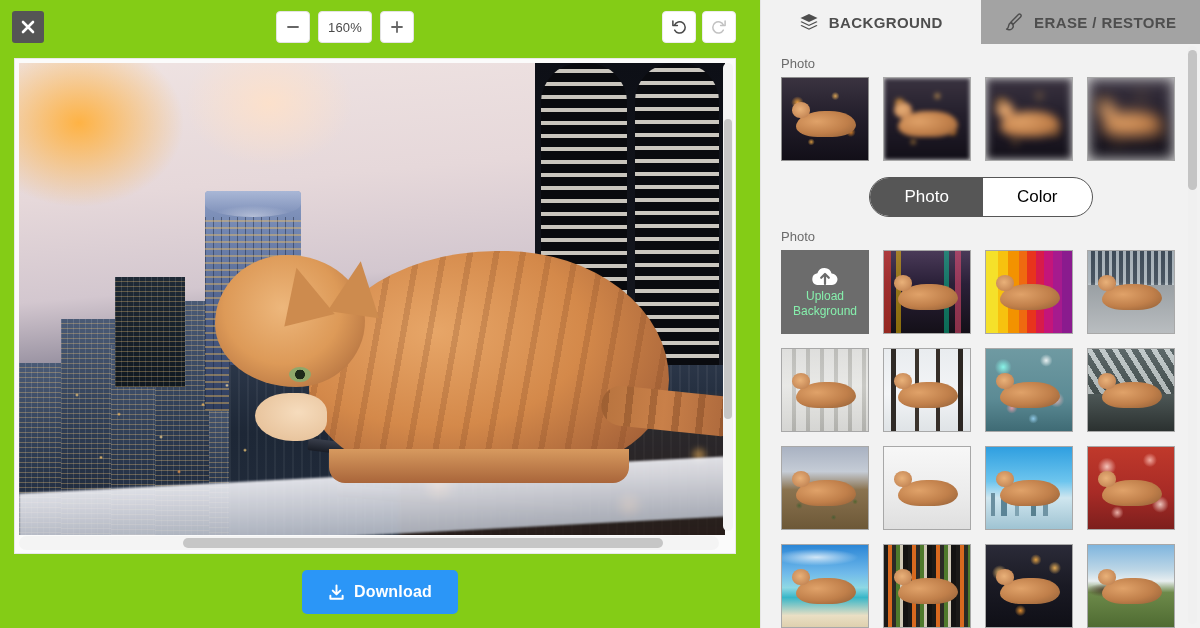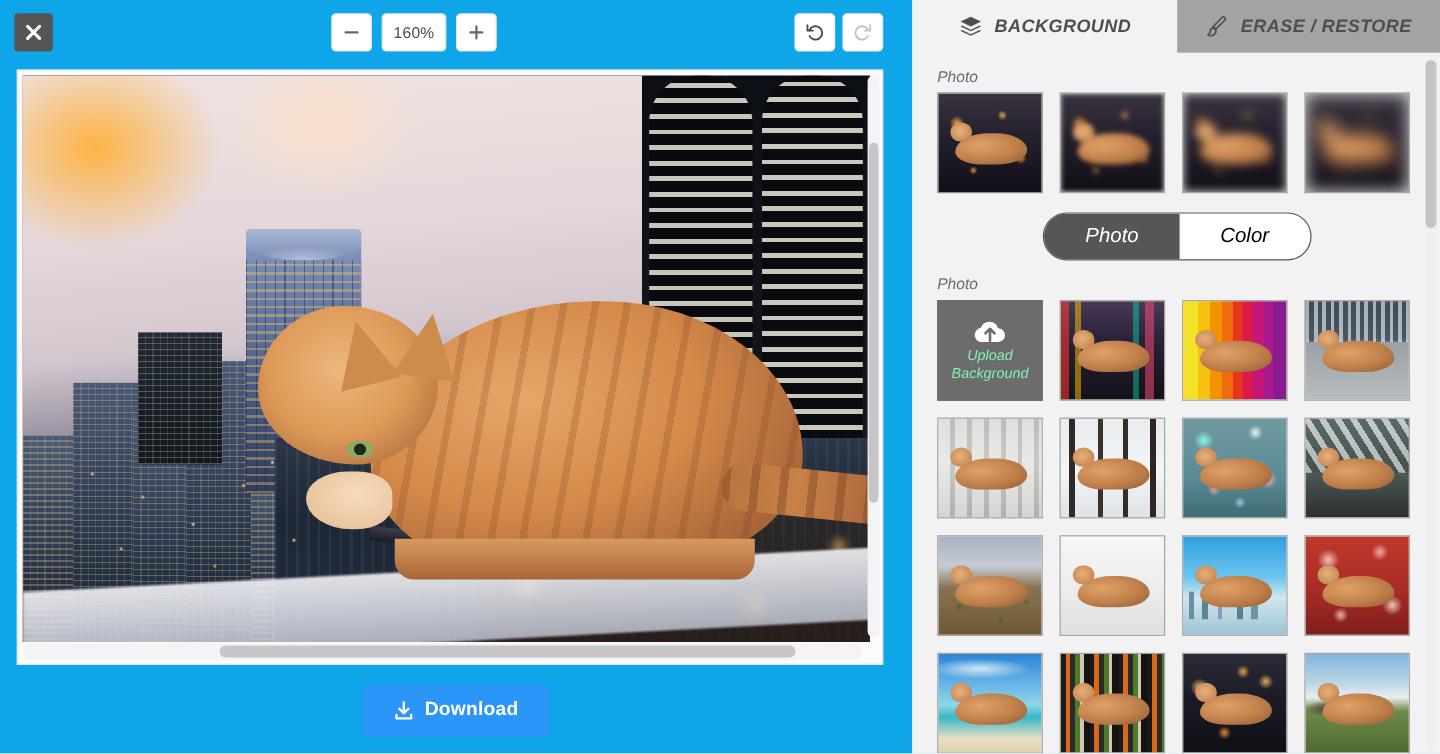--- a/index.html
+++ b/index.html
@@ -8,21 +8,21 @@
     font-family: "Liberation Sans", sans-serif;
     background: #ffffff;
     overflow: hidden;
   }
   #app { position: relative; width: 1200px; height: 628px; display: flex; }
 
   
   .editor {
     position: relative;
     width: 760px; height: 628px;
-    background: #0ea5e9;
+    background: #84cc16;
     flex: 0 0 760px;
   }
   .toolbar {
     position: absolute; left: 0; top: 0;
     width: 760px; height: 54px;
   }
   .close-btn {
     position: absolute; left: 12px; top: 11px;
     width: 32px; height: 32px;
     background: #555555; border-radius: 3px;
@@ -257,21 +257,20 @@
     cursor: pointer;
   }
 
   
   .panel {
     position: relative;
     width: 440px; height: 628px; flex: 0 0 440px;
     background: #f2f2f2;
     border-left: 1px solid #e6e6e6;
     overflow: hidden;
-    font-style: italic;
   }
   .tabs { display: flex; height: 44px; background: #f2f2f2; }
   .tab {
     flex: 1; display: flex; align-items: center; justify-content: center;
     gap: 10px; font-size: 15px; font-weight: bold; letter-spacing: .4px;
     color: #4e4e4e; cursor: pointer;
   }
   .tab.active { background: #a3a3a3; }
   .tab .tlabel { white-space: nowrap; }
 

